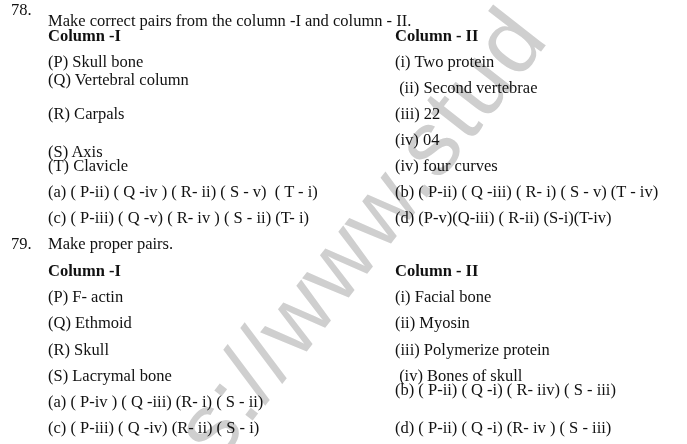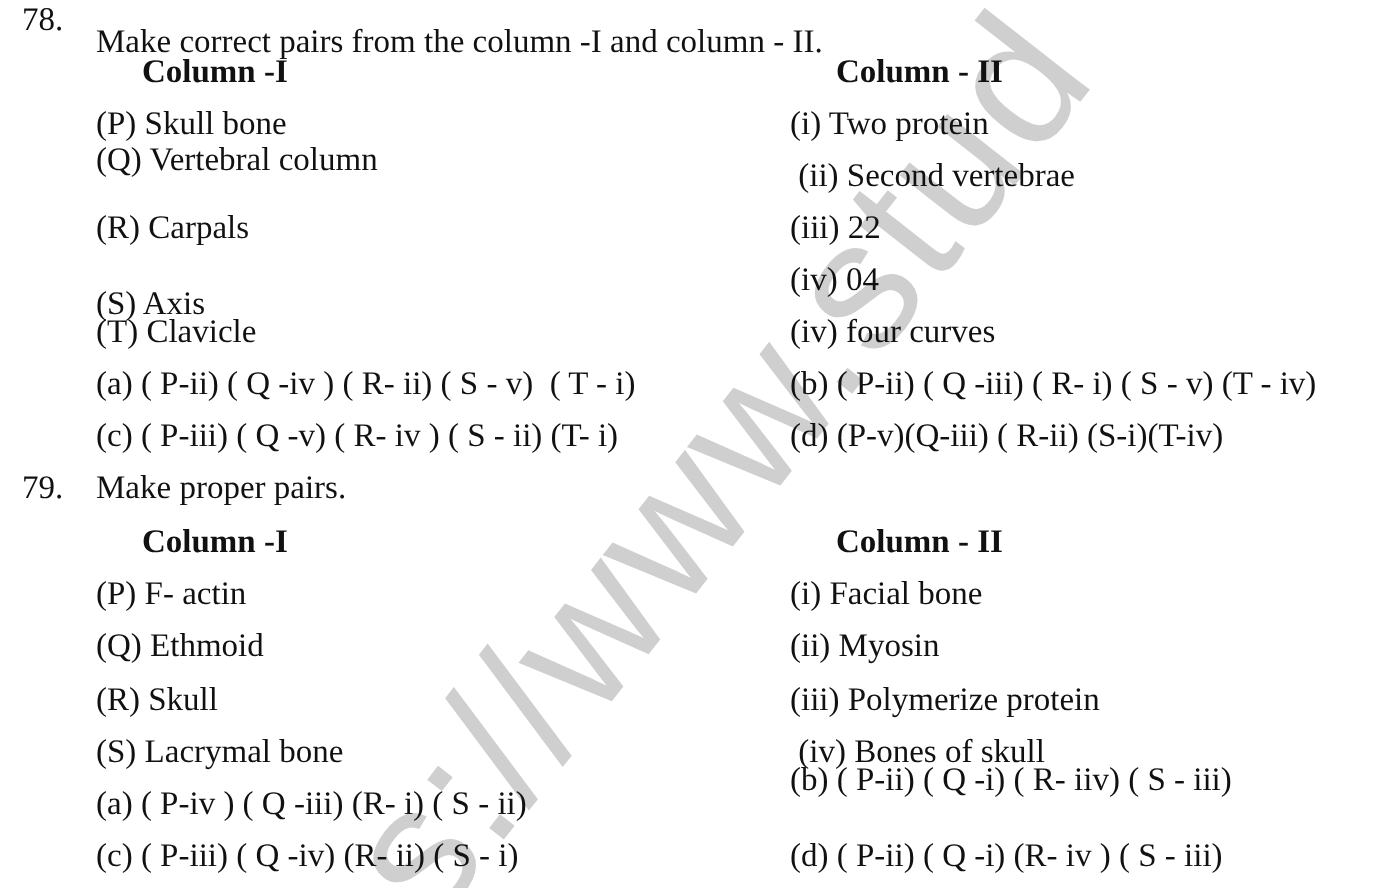--- a/index.html
+++ b/index.html
@@ -33,21 +33,21 @@
   }
   .line {
     position: absolute;
     white-space: pre;
     line-height: 20px;
     z-index: 1;
   }
   .qnum { left: 11px; }
   .c1 { left: 48px; }
   .c2 { left: 395px; text-align: center; }
-  .bold { font-weight: bold; margin-left: 23px; }
+  .bold { font-weight: bold; }
 </style>
 </head>
 <body>
 
 <div class="watermark">https://www.stud</div>
 
 <div>
   <span class="line qnum" style="top:0px">78.</span>
   <span class="line c1" style="top:11px">Make correct pairs from the column -I and column - II.</span>
 

